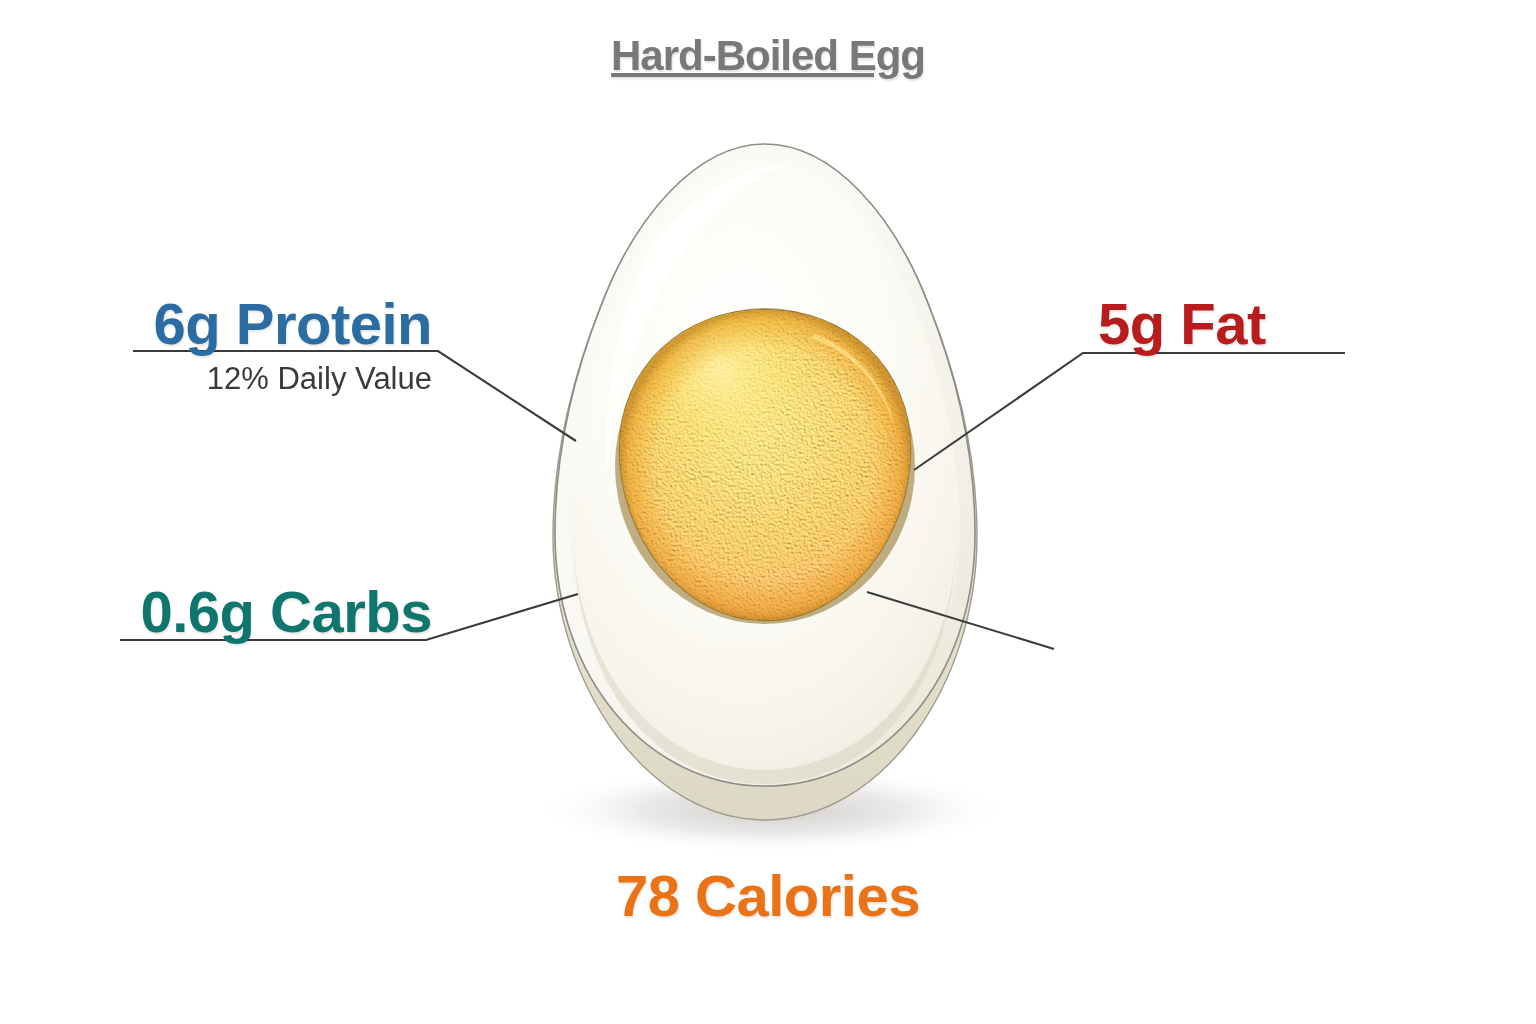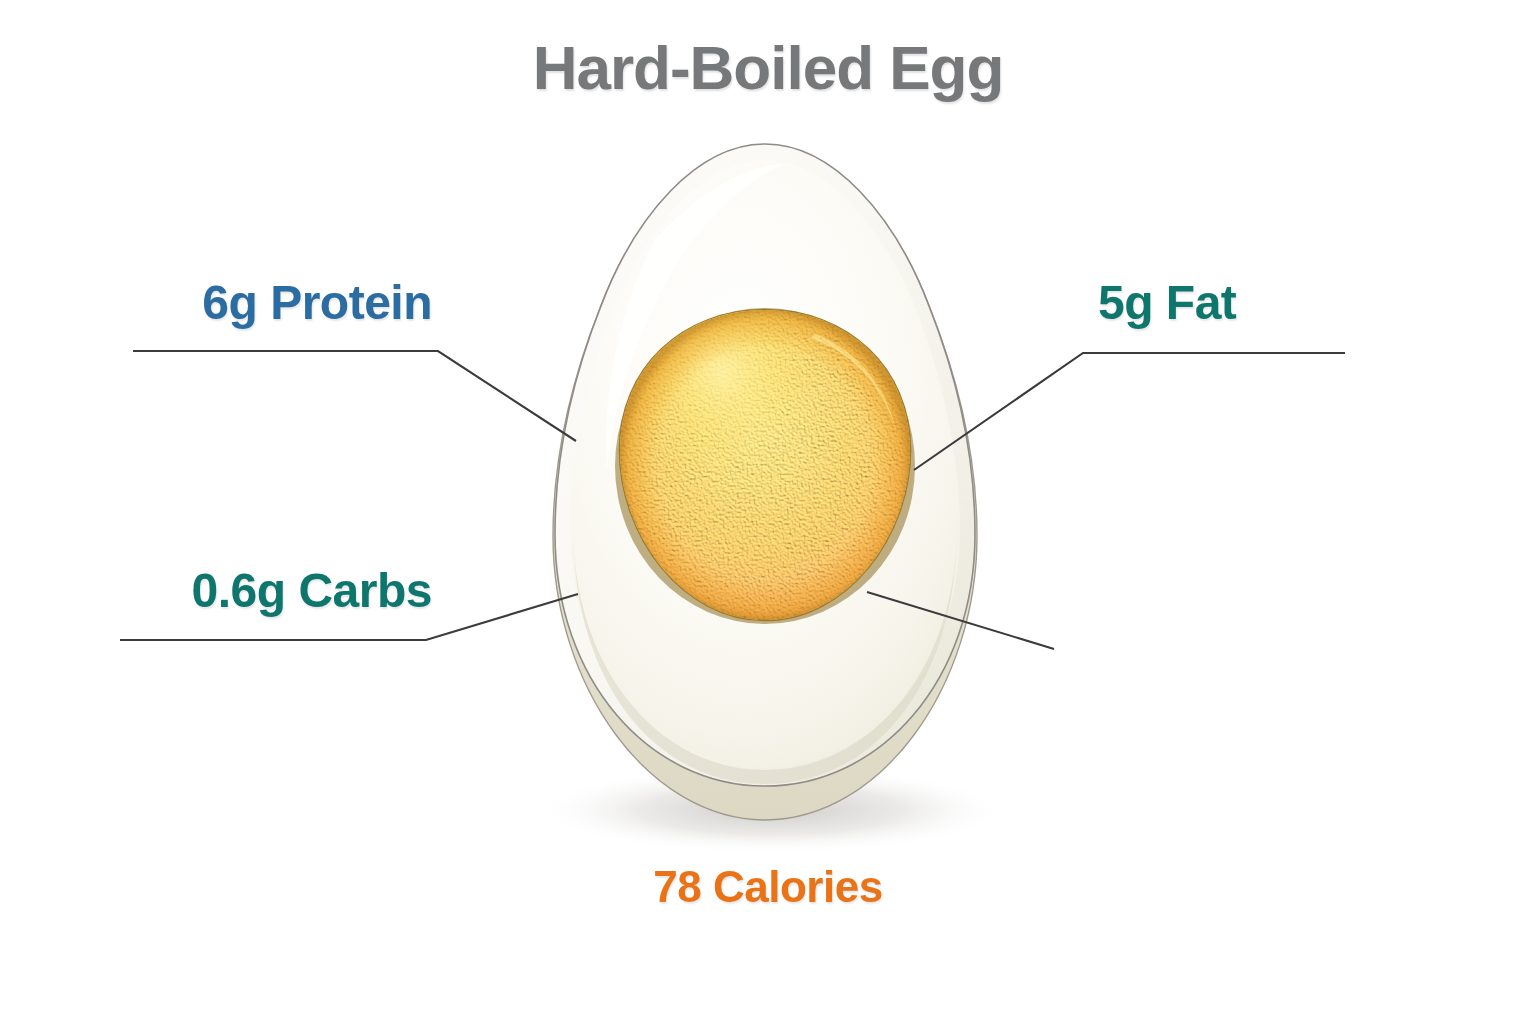--- a/index.html
+++ b/index.html
@@ -22,35 +22,36 @@
     background: #ffffff;
   }
 
   
   .title {
     position: absolute;
     top: 32px;
     left: 0;
     width: 1536px;
     text-align: center;
-    font-size: 62px;
+    font-size: 42px;
     font-weight: bold;
     letter-spacing: -1px;
     color: #77787a;
     text-shadow: 1px 2px 2px rgba(0,0,0,0.12);
+    text-decoration: underline;
   }
 
   
   .calories {
     position: absolute;
     top: 862px;
     left: 0;
     width: 1536px;
     text-align: center;
-    font-size: 44px;
+    font-size: 58px;
     font-weight: bold;
     letter-spacing: -0.5px;
     color: #ea7317;
     text-shadow: 1px 2px 2px rgba(0,0,0,0.10);
   }
 
   
   .egg-wrap {
     position: absolute;
     left: 455px;
@@ -58,26 +59,27 @@
     width: 620px;
     height: 740px;
   }
   .egg-svg { display: block; width: 620px; height: 740px; }
 
   
   .callout {
     position: absolute;
   }
   .callout .value {
-    font-size: 48px;
+    font-size: 58px;
     font-weight: bold;
     letter-spacing: -0.5px;
     line-height: 1.06;
     white-space: nowrap;
     text-shadow: 1px 2px 2px rgba(0,0,0,0.10);
+    margin-top: 15px;
   }
   .callout .dv {
     font-size: 31px;
     font-weight: normal;
     color: #3a3a3c;
     line-height: 1.25;
     white-space: nowrap;
     padding-top: 6px;
   }
   .callout.left  .value,
@@ -85,21 +87,21 @@
   .callout.right .value,
   .callout.right .dv { text-align: left; }
 
   #callout-protein { left: 60px;  top: 278px;  width: 372px; }
   #callout-protein .value { color: #2b6ca3; }
 
   #callout-carbs   { left: 36px;  top: 566px;  width: 396px; }
   #callout-carbs   .value { color: #0f766e; }
 
   #callout-fat     { left: 1098px; top: 278px; width: 300px; }
-  #callout-fat     .value { color: #0f766e; }
+  #callout-fat     .value { color: #b91c1c; }
 
   
   .leaders {
     position: absolute;
     inset: 0;
     width: 1536px;
     height: 1024px;
     pointer-events: none;
   }
 </style>
@@ -256,20 +258,21 @@
 
     <polyline points="120,640 426,640 578,594" fill="none" stroke="#3b3b3d" stroke-width="2.1"></polyline>
 
     <polyline points="1345,353 1083,353 914,470" fill="none" stroke="#3b3b3d" stroke-width="2.1"></polyline>
 
     <line x1="867" y1="592" x2="1054" y2="649" stroke="#3b3b3d" stroke-width="2.1"></line>
   </svg>
 
   <div class="callout left" id="callout-protein">
     <div class="value">6g Protein</div>
+    <div class="dv">12% Daily Value</div>
   </div>
 
   <div class="callout left" id="callout-carbs">
     <div class="value">0.6g Carbs</div>
   </div>
 
   <div class="callout right" id="callout-fat">
     <div class="value">5g Fat</div>
   </div>
 

